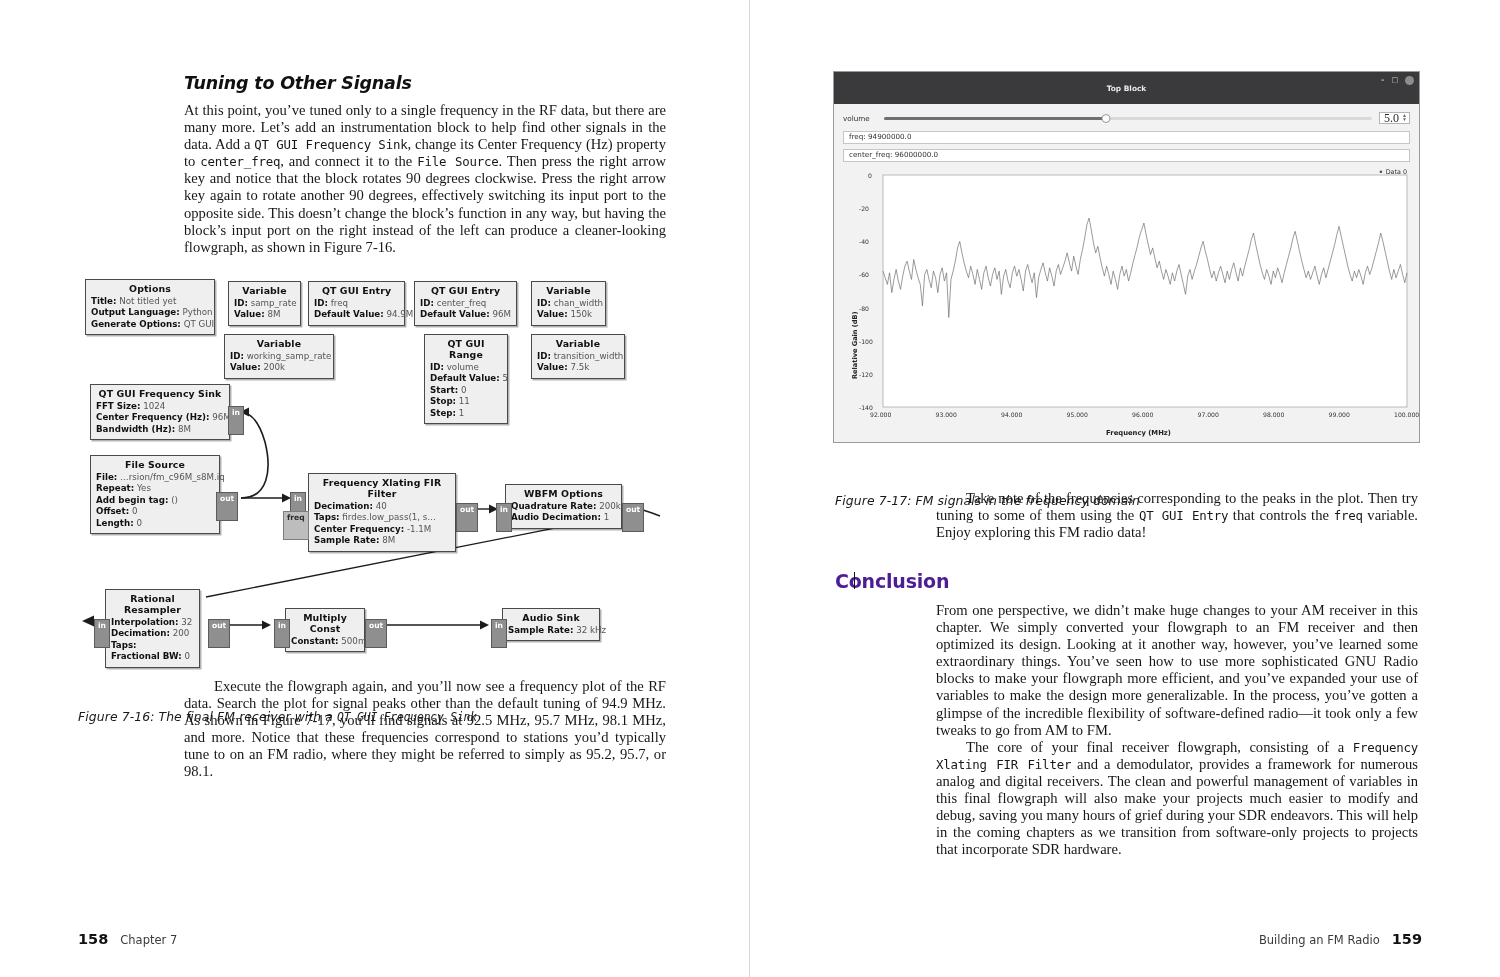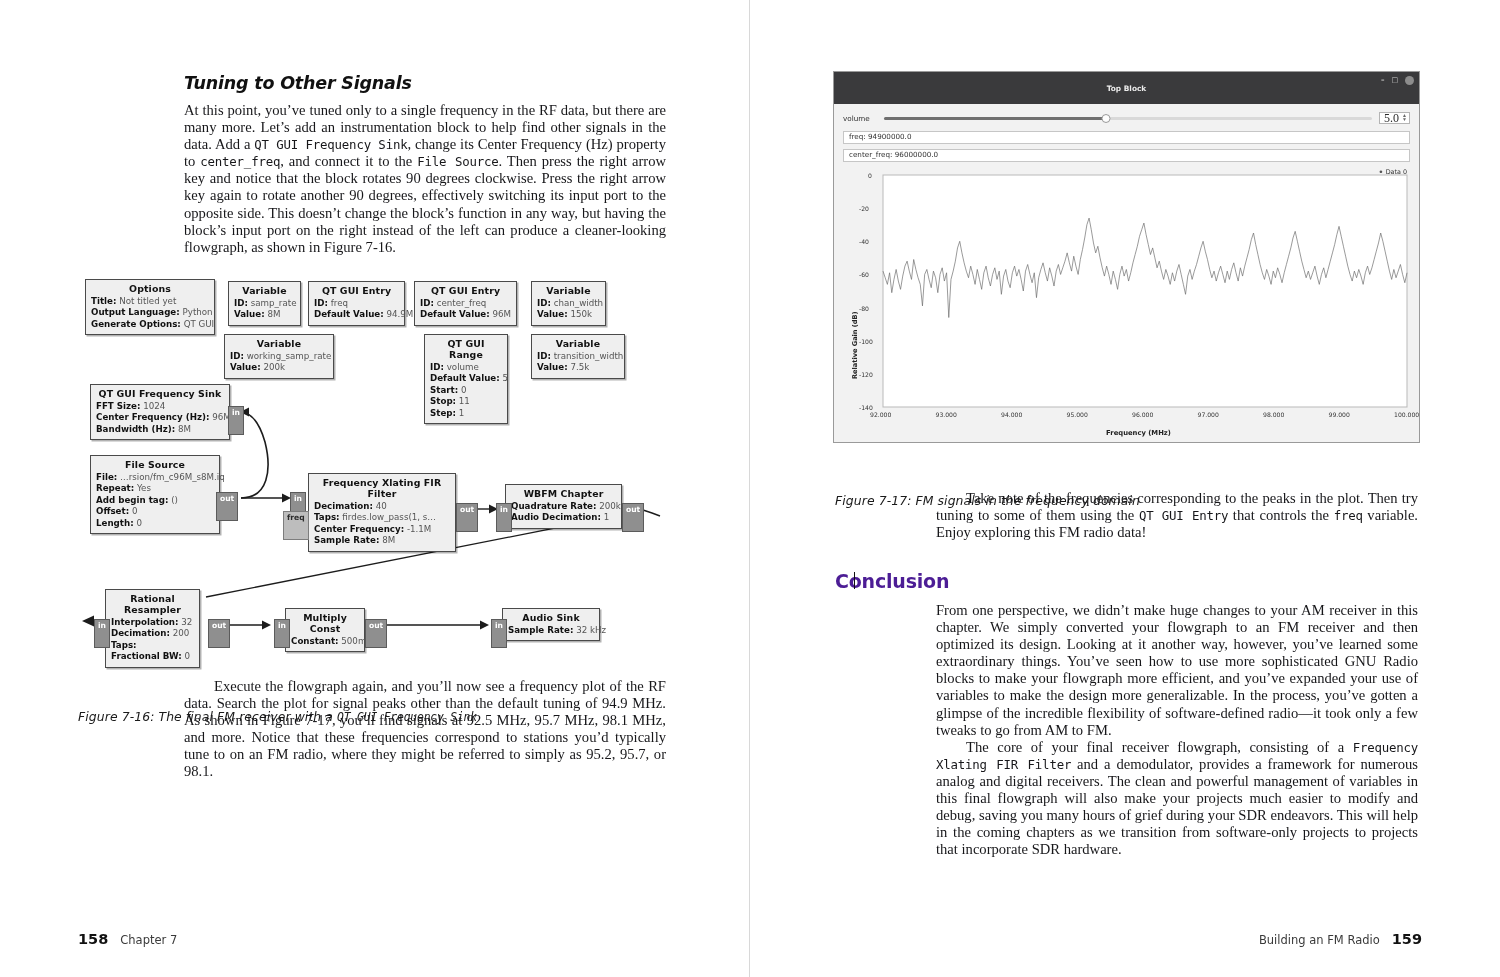--- a/index.html
+++ b/index.html
@@ -281,21 +281,21 @@
         <span class="r"><b>Decimation:</b> <span>40</span></span>
         <span class="r"><b>Taps:</b> <span>firdes.low_pass(1, s…</span></span>
         <span class="r"><b>Center Frequency:</b> <span>-1.1M</span></span>
         <span class="r"><b>Sample Rate:</b> <span>8M</span></span>
       </div>
       <div class="port" style="left:290px; top:492px;">in</div>
       <div class="port light" style="left:283px; top:511px;">freq</div>
       <div class="port" style="left:456px; top:503px;">out</div>
 
       <div class="blk" style="left:505px; top:484px; width:117px;">
-        <span class="t">WBFM Chapter</span>
+        <span class="t">WBFM Options</span>
         <span class="r"><b>Quadrature Rate:</b> <span>200k</span></span>
         <span class="r"><b>Audio Decimation:</b> <span>1</span></span>
       </div>
       <div class="port" style="left:496px; top:503px;">in</div>
       <div class="port" style="left:622px; top:503px;">out</div>
 
       <div class="blk" style="left:105px; top:589px; width:95px;">
         <span class="t">Rational Resampler</span>
         <span class="r"><b>Interpolation:</b> <span>32</span></span>
         <span class="r"><b>Decimation:</b> <span>200</span></span>

